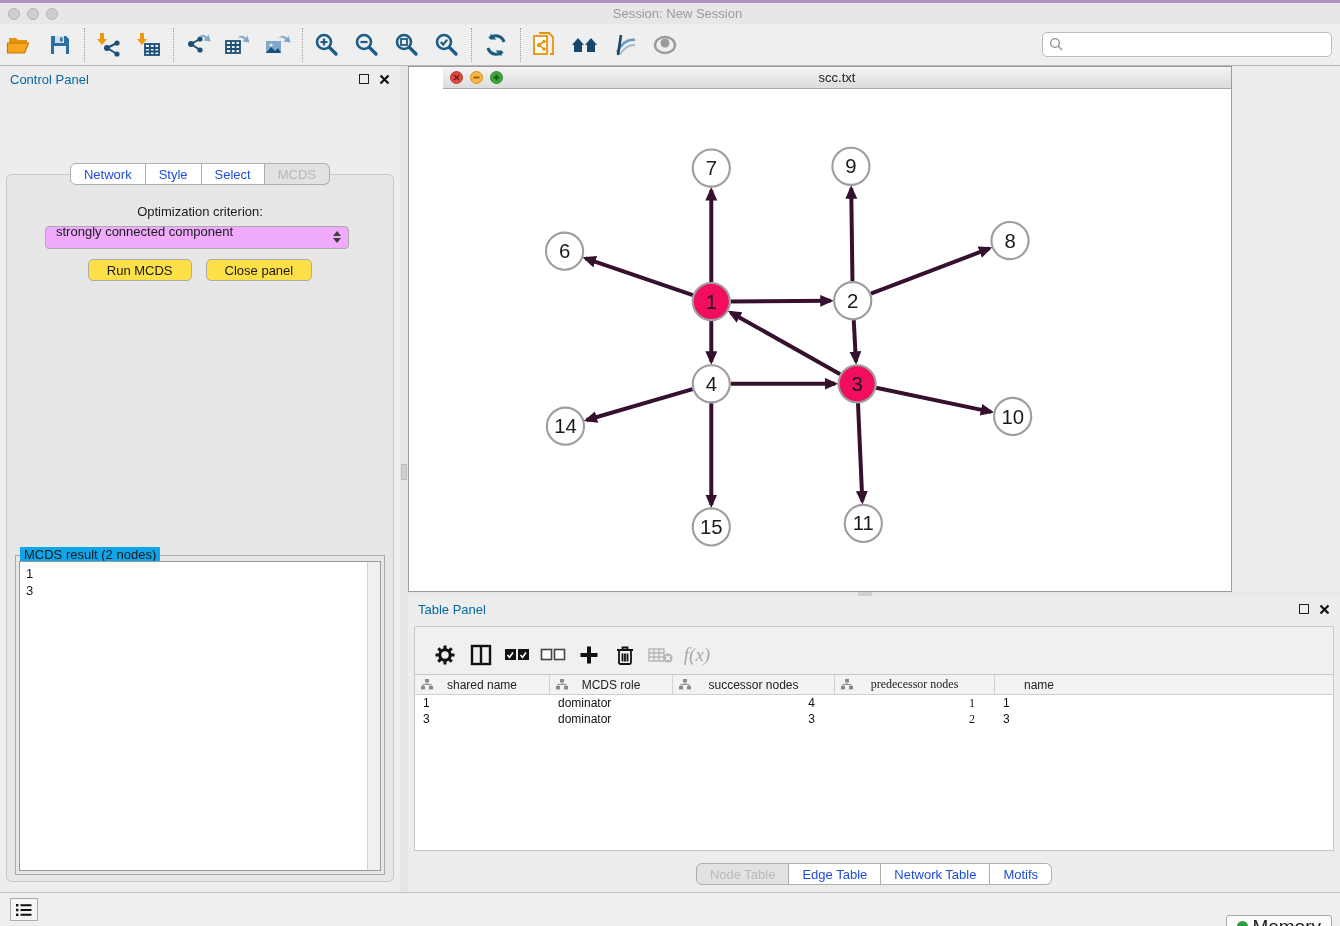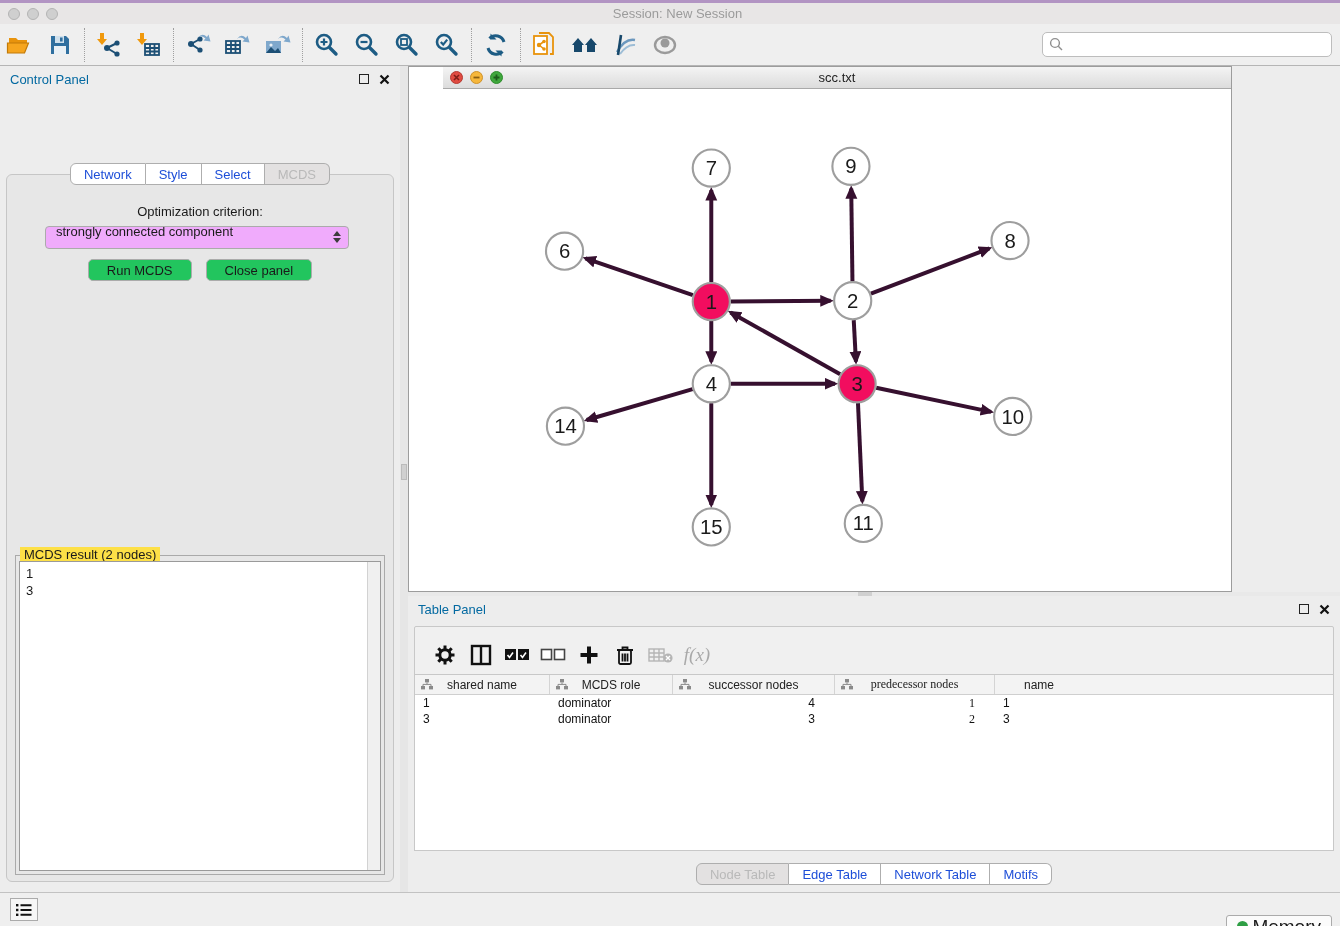--- a/index.html
+++ b/index.html
@@ -42,26 +42,26 @@
 
   #cp-content { position:absolute; left:6px; right:6px; top:108px; bottom:10px; background:#e7e7e7;
                 border:1px solid #c6c6c6; border-radius:6px; }
   #opt-label { position:absolute; left:0; right:0; top:29px; text-align:center; font-size:13px; }
   #opt-select { position:absolute; left:38px; right:44px; top:51px; height:23px; background:#f0abfc;
                 border:1px solid #ababab; border-radius:4px; display:flex; align-items:center; padding:0 22px 12px 10px; }
   #opt-select .chevrons { position:absolute; right:7px; top:4px; display:flex; flex-direction:column; gap:2px; }
   .chev-up    { width:0; height:0; border-left:4px solid transparent; border-right:4px solid transparent; border-bottom:5px solid #3c3c3c; }
   .chev-down  { width:0; height:0; border-left:4px solid transparent; border-right:4px solid transparent; border-top:5px solid #3c3c3c; }
   .cp-buttons { position:absolute; left:0; right:0; top:84px; display:flex; justify-content:center; gap:14px; }
-  .push-btn { height:22px; padding:8px 18px; background:#22c55e; border:1px solid #ababab; border-radius:5px;
+  .push-btn { height:22px; padding:8px 18px; background:#fde047; border:1px solid #ababab; border-radius:5px;
               font-size:13px; display:flex; align-items:center; }
 
   #mcds-fieldset { position:absolute; left:8px; right:8px; top:380px; bottom:6px;
                    border:1px solid #aaa; }
-  #mcds-legend { position:absolute; left:4px; top:-9px; background:#fde047; padding:0 4px; font-size:13px; }
+  #mcds-legend { position:absolute; left:4px; top:-9px; background:#0ea5e9; padding:0 4px; font-size:13px; }
   #mcds-result-box { position:absolute; left:3px; right:3px; top:5px; bottom:3px; background:#fff;
                      border:1px solid #9a9a9a; }
   #mcds-lines { padding:3px 6px; font-size:13px; line-height:17px; }
   #mcds-scroll { position:absolute; right:0; top:0; bottom:0; width:13px; background:#f0f0f0; border-left:1px solid #d2d2d2; }
 
   
   #v-splitter { position:absolute; left:400px; top:66px; width:8px; height:826px; background:#e6e6e6; }
   #v-handle { position:absolute; left:1px; top:398px; width:6px; height:16px; background:#d0d0d0; border:1px solid #bbb; }
   #h-splitter { position:absolute; left:408px; top:592px; width:932px; height:4px; background:#e9e9e9; }
   #h-handle { position:absolute; left:450px; top:0; width:14px; height:4px; background:#d0d0d0; }

